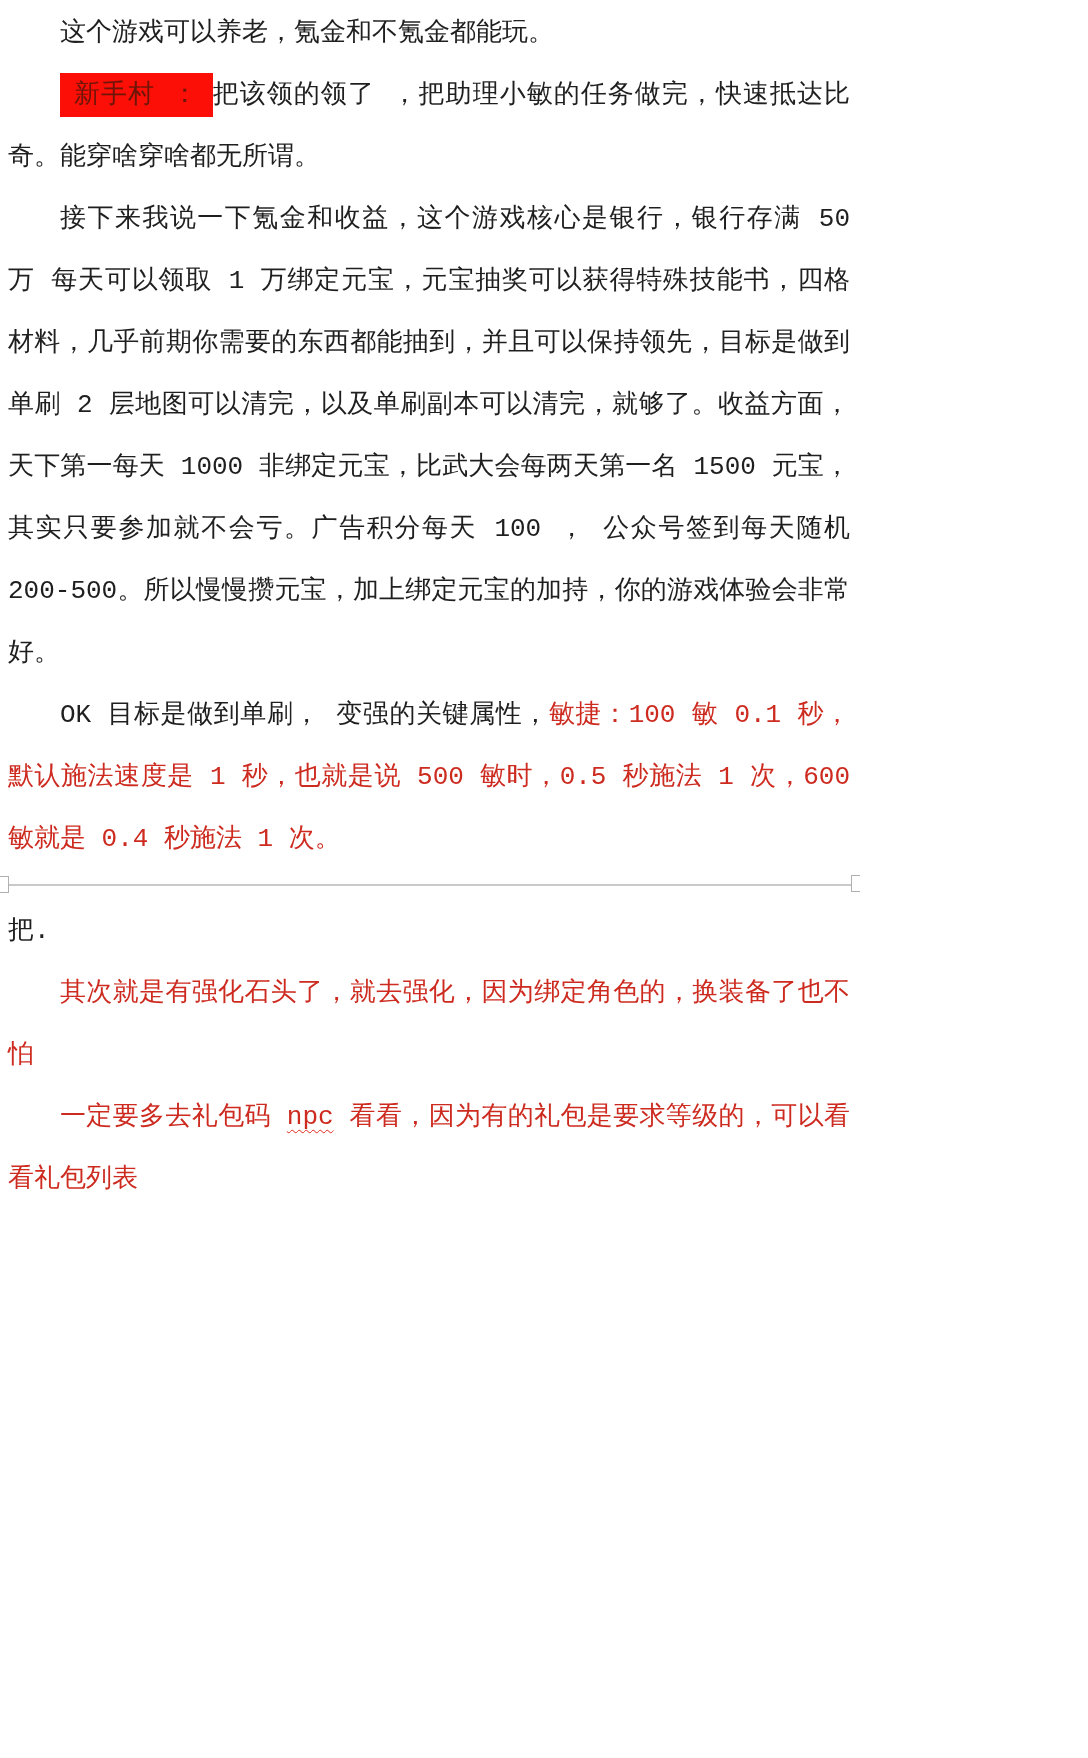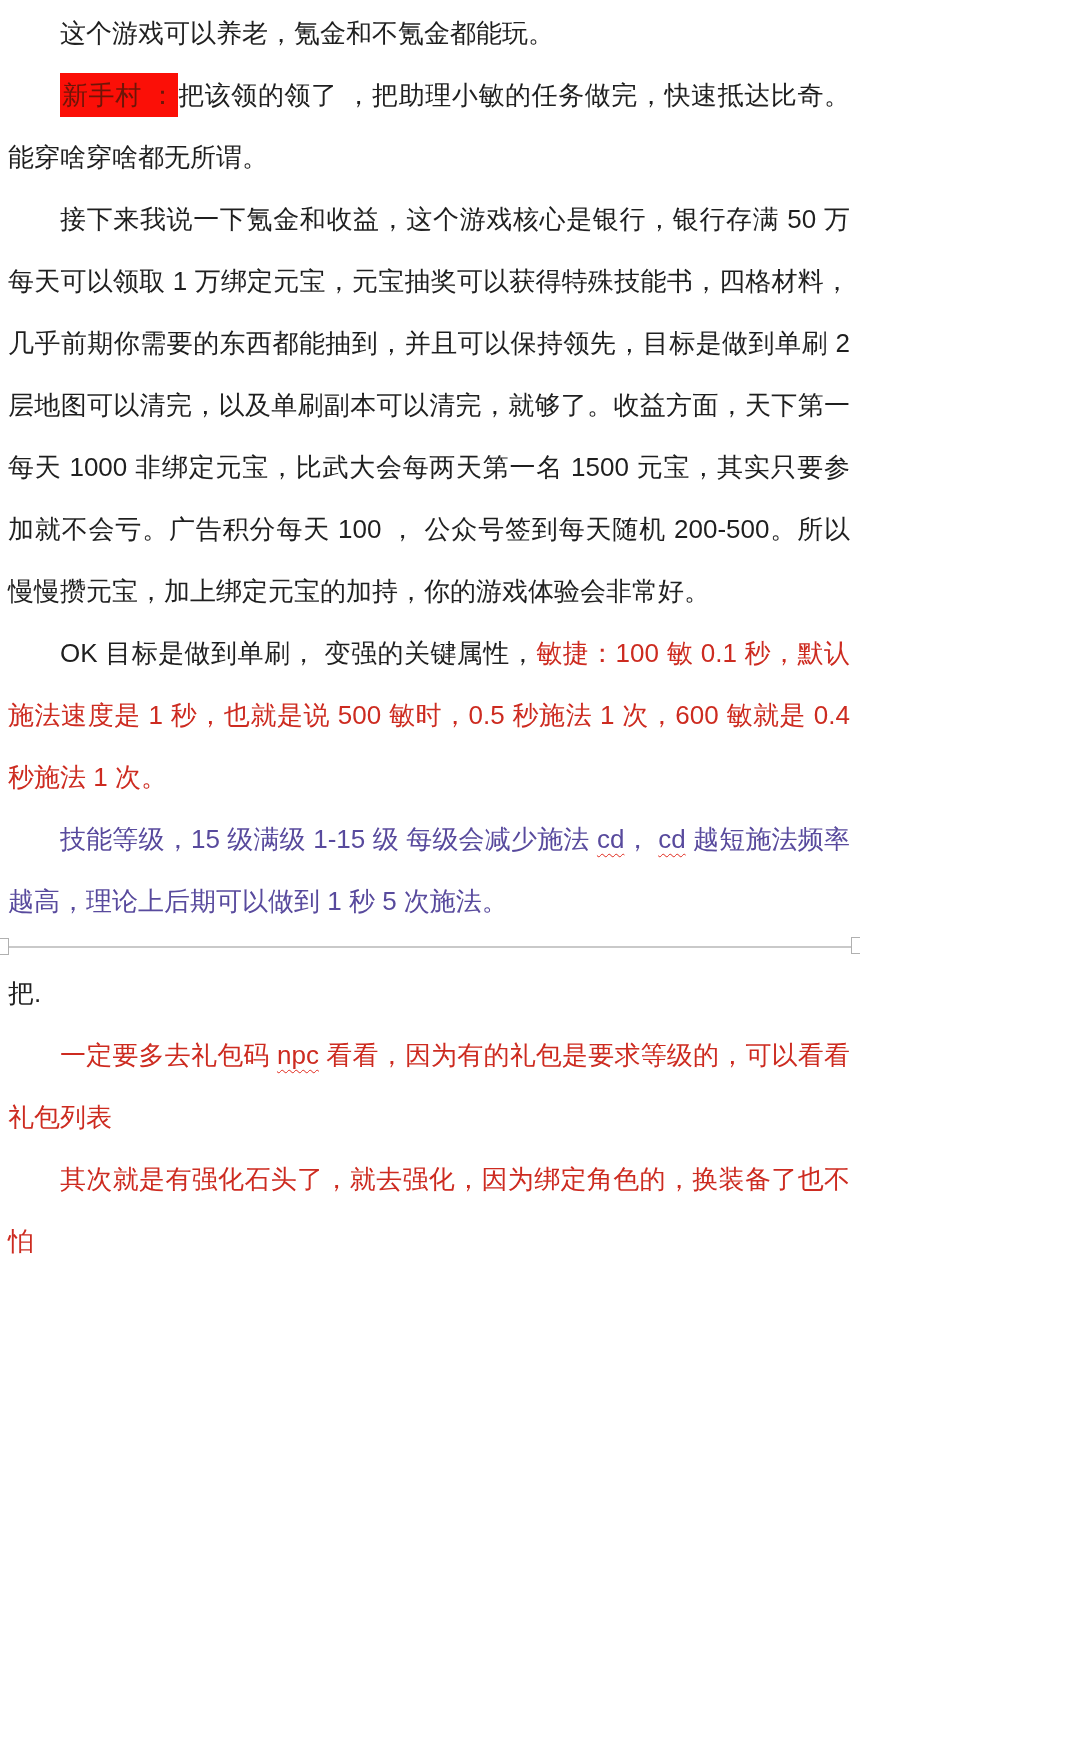--- a/index.html
+++ b/index.html
@@ -1,36 +1,36 @@
 <!DOCTYPE html>
 <html style="--text: #1f1f1f; --red: #cd2b20; --purple: #584a9d; --highlight_bg: #fb0f07; --highlight_text: #6d1508; --spellcheck: #e0281c; --pagebreak_line: #c9c9c9;"><head>
 <meta charset="utf-8">
 <style>
   html,body{margin:0;padding:0;background:#ffffff;}
   .page{
     width:860px;height:1758px;background:#ffffff;overflow:hidden;
-    font-family:Liberation Sans, sans-serif;
+    font-family:Liberation Mono, monospace;
   }
   .doc{
     padding:2px 10px 0 8px;
     font-size:26px;
     line-height:62px;
     color:var(--text,#1f1f1f);
     text-align:justify;
   }
   p.para{margin:0;text-indent:2em;}
   p.para.no-indent{text-indent:0;}
   .run{white-space:pre-wrap;}
   .run.black{color:var(--text,#1f1f1f);}
   .run.red{color:var(--red,#cd2b20);}
   .run.purple{color:var(--purple,#584a9d);}
   .run.highlight{
     background:var(--highlight_bg,#fb0f07);
     color:var(--highlight_text,#6d1508);
-    padding:7px 2px;
+    padding:7px 14px;
   }
   .run.red-wavy{
     color:var(--red,#cd2b20);
     text-decoration:underline;
     text-decoration-style:wavy;
     text-decoration-color:var(--spellcheck,#e0281c);
     text-decoration-thickness:1px;
     text-underline-offset:5px;
   }
   .run.purple-wavy{
@@ -64,24 +64,23 @@
 </head>
 <body>
 
 <div class="page">
   <div class="doc">
     <div>
         <p class="para"><span class="run black">这个游戏可以养老，氪金和不氪金都能玩。</span></p>
         <p class="para"><span class="run highlight">新手村 ：</span><span class="run black">把该领的领了 ，把助理小敏的任务做完，快速抵达比奇。能穿啥穿啥都无所谓。</span></p>
         <p class="para"><span class="run black">接下来我说一下氪金和收益，这个游戏核心是银行，银行存满 50 万 每天可以领取 1 万绑定元宝，元宝抽奖可以获得特殊技能书，四格材料，几乎前期你需要的东西都能抽到，并且可以保持领先，目标是做到单刷 2 层地图可以清完，以及单刷副本可以清完，就够了。收益方面，天下第一每天 1000 非绑定元宝，比武大会每两天第一名 1500 元宝，其实只要参加就不会亏。广告积分每天 100 ， 公众号签到每天随机 200-500。所以慢慢攒元宝，加上绑定元宝的加持，你的游戏体验会非常好。</span></p>
         <p class="para"><span class="run black">OK 目标是做到单刷， 变强的关键属性，</span><span class="run red">敏捷：100 敏 0.1 秒，默认施法速度是 1 秒，也就是说 500 敏时，0.5 秒施法 1 次，600 敏就是 0.4 秒施法 1 次。</span></p>
-        <p class="para"><span class="run purple">技能等级，15 级满级 1-15 级 每级会减少施法 </span><span class="run purple-wavy">cd</span><span class="run purple">， </span><span class="run purple-wavy">cd</span><span class="run purple"> 越短施法频率越高，理论上后期可以做到 1 秒 5 次施法。</span></p>
         <div class="pagebreak">
           <span class="pb-line"></span>
           <span class="pb-mark left"></span>
           <span class="pb-mark right"></span>
         </div>
         <p class="para no-indent"><span class="run black">把.</span></p>
+        <p class="para"><span class="run red">其次就是有强化石头了，就去强化，因为绑定角色的，换装备了也不怕</span></p>
         <p class="para"><span class="run red">一定要多去礼包码 </span><span class="run red-wavy">npc</span><span class="run red"> 看看，因为有的礼包是要求等级的，可以看看礼包列表</span></p>
-        <p class="para"><span class="run red">其次就是有强化石头了，就去强化，因为绑定角色的，换装备了也不怕</span></p>
       </div>
   </div>
 </div>
 
 </body></html>

